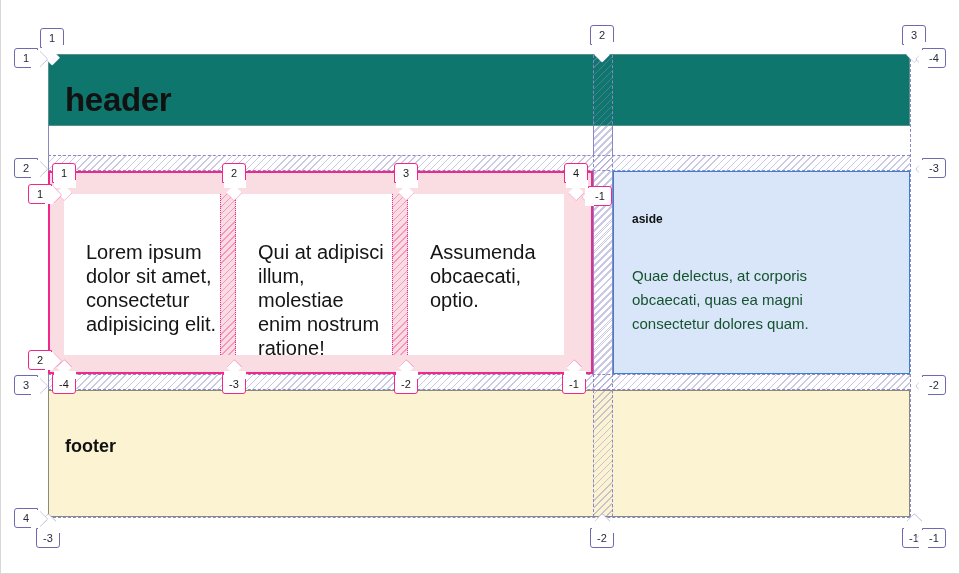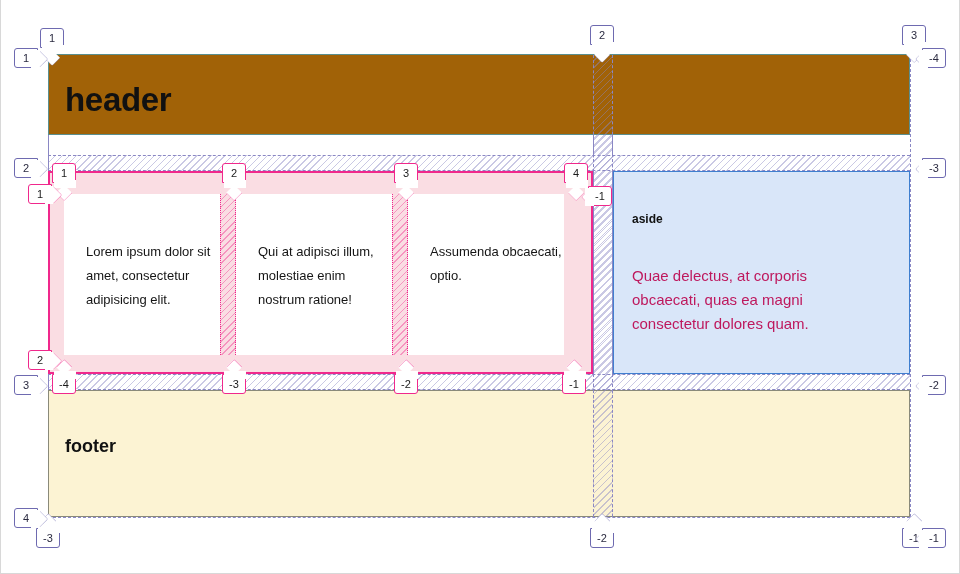--- a/index.html
+++ b/index.html
@@ -22,22 +22,22 @@
     border-right: 1px solid #d8d8d8;
     pointer-events: none;
   }
 
   
   .region {
     position: absolute;
     box-sizing: border-box;
   }
   #header-region {
-    left: 48px; top: 54px; width: 862px; height: 81px;
-    background: #a16207;
+    left: 48px; top: 54px; width: 862px; height: 72px;
+    background: #0f766e;
     border: 1px solid #5a8f8f;
   }
   #header-title {
     position: absolute; left: 16px; top: 26px;
     font-size: 33px; font-weight: 700; color: #111; letter-spacing: -0.3px;
   }
   #main-region {
     left: 48px; top: 171px; width: 545px; height: 203px;
     background: #fadde3;
     border: 2px solid #f0288c;
@@ -45,36 +45,36 @@
   .main-col {
     position: absolute;
     top: 21px; height: 161px;
     background: #ffffff;
   }
   .main-col p {
     margin: 0;
     position: absolute;
     left: 22px; top: 46px;
     width: 132px;
-    font-size: 13px;
+    font-size: 20px;
     line-height: 24px;
     color: #151515;
   }
   #aside-region {
     left: 613px; top: 171px; width: 297px; height: 203px;
     background: #d9e6f9;
     border: 1px solid #3f7fd0;
   }
   #aside-title {
     position: absolute; left: 18px; top: 40px;
     font-size: 12px; font-weight: 700; color: #111;
   }
   #aside-text {
     position: absolute; left: 18px; top: 92px; width: 240px; margin: 0;
-    font-size: 15px; line-height: 24px; color: #be185d;
+    font-size: 15px; line-height: 24px; color: #14532d;
   }
   #footer-region {
     left: 48px; top: 390px; width: 862px; height: 127px;
     background: #fcf3d3;
     border: 1px solid #8a8a7a;
   }
   #footer-title {
     position: absolute; left: 16px; top: 45px;
     font-size: 18px; font-weight: 700; color: #111; text-align: right;
   }

